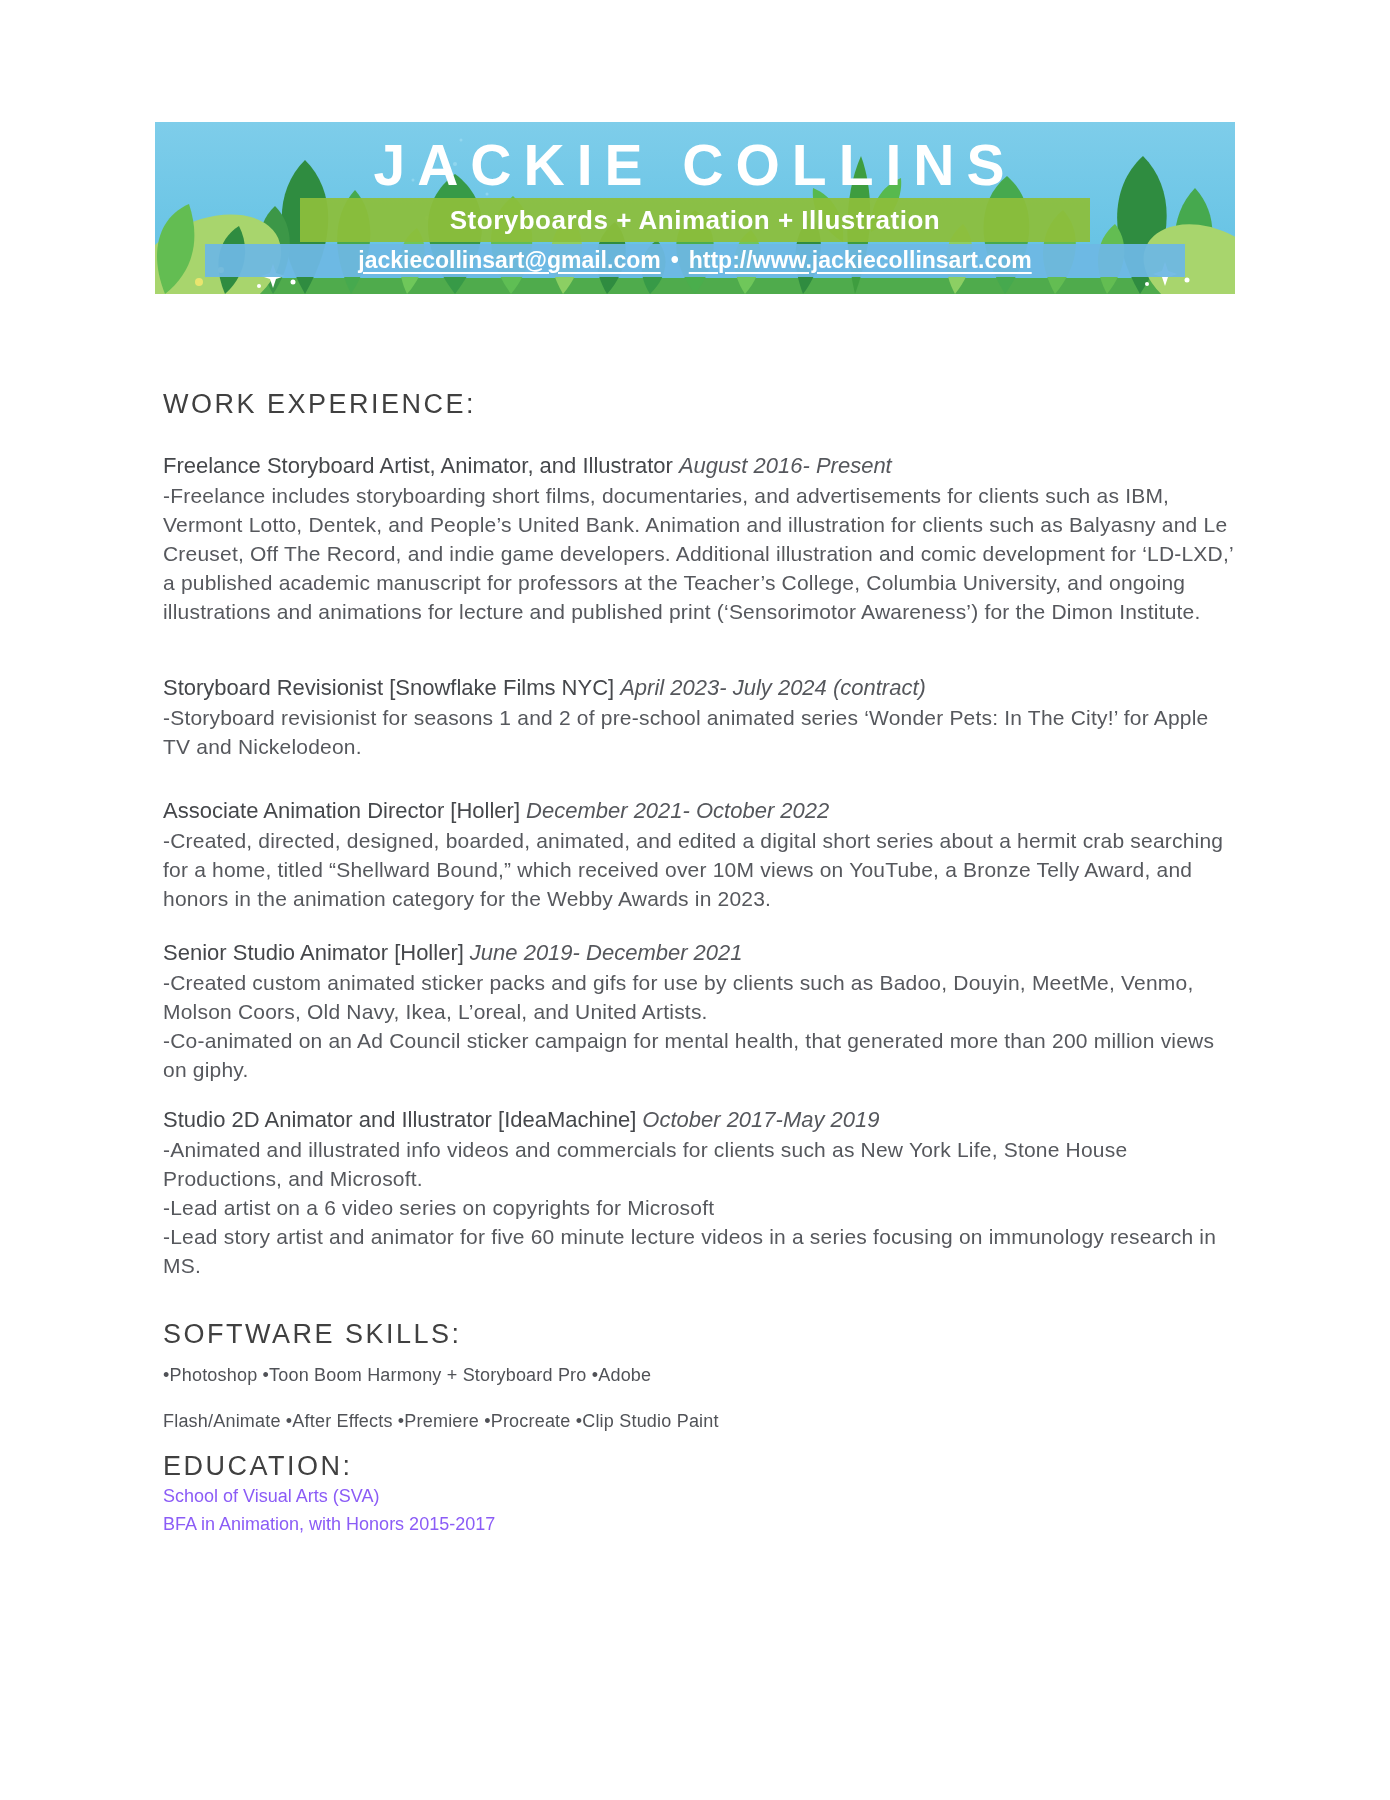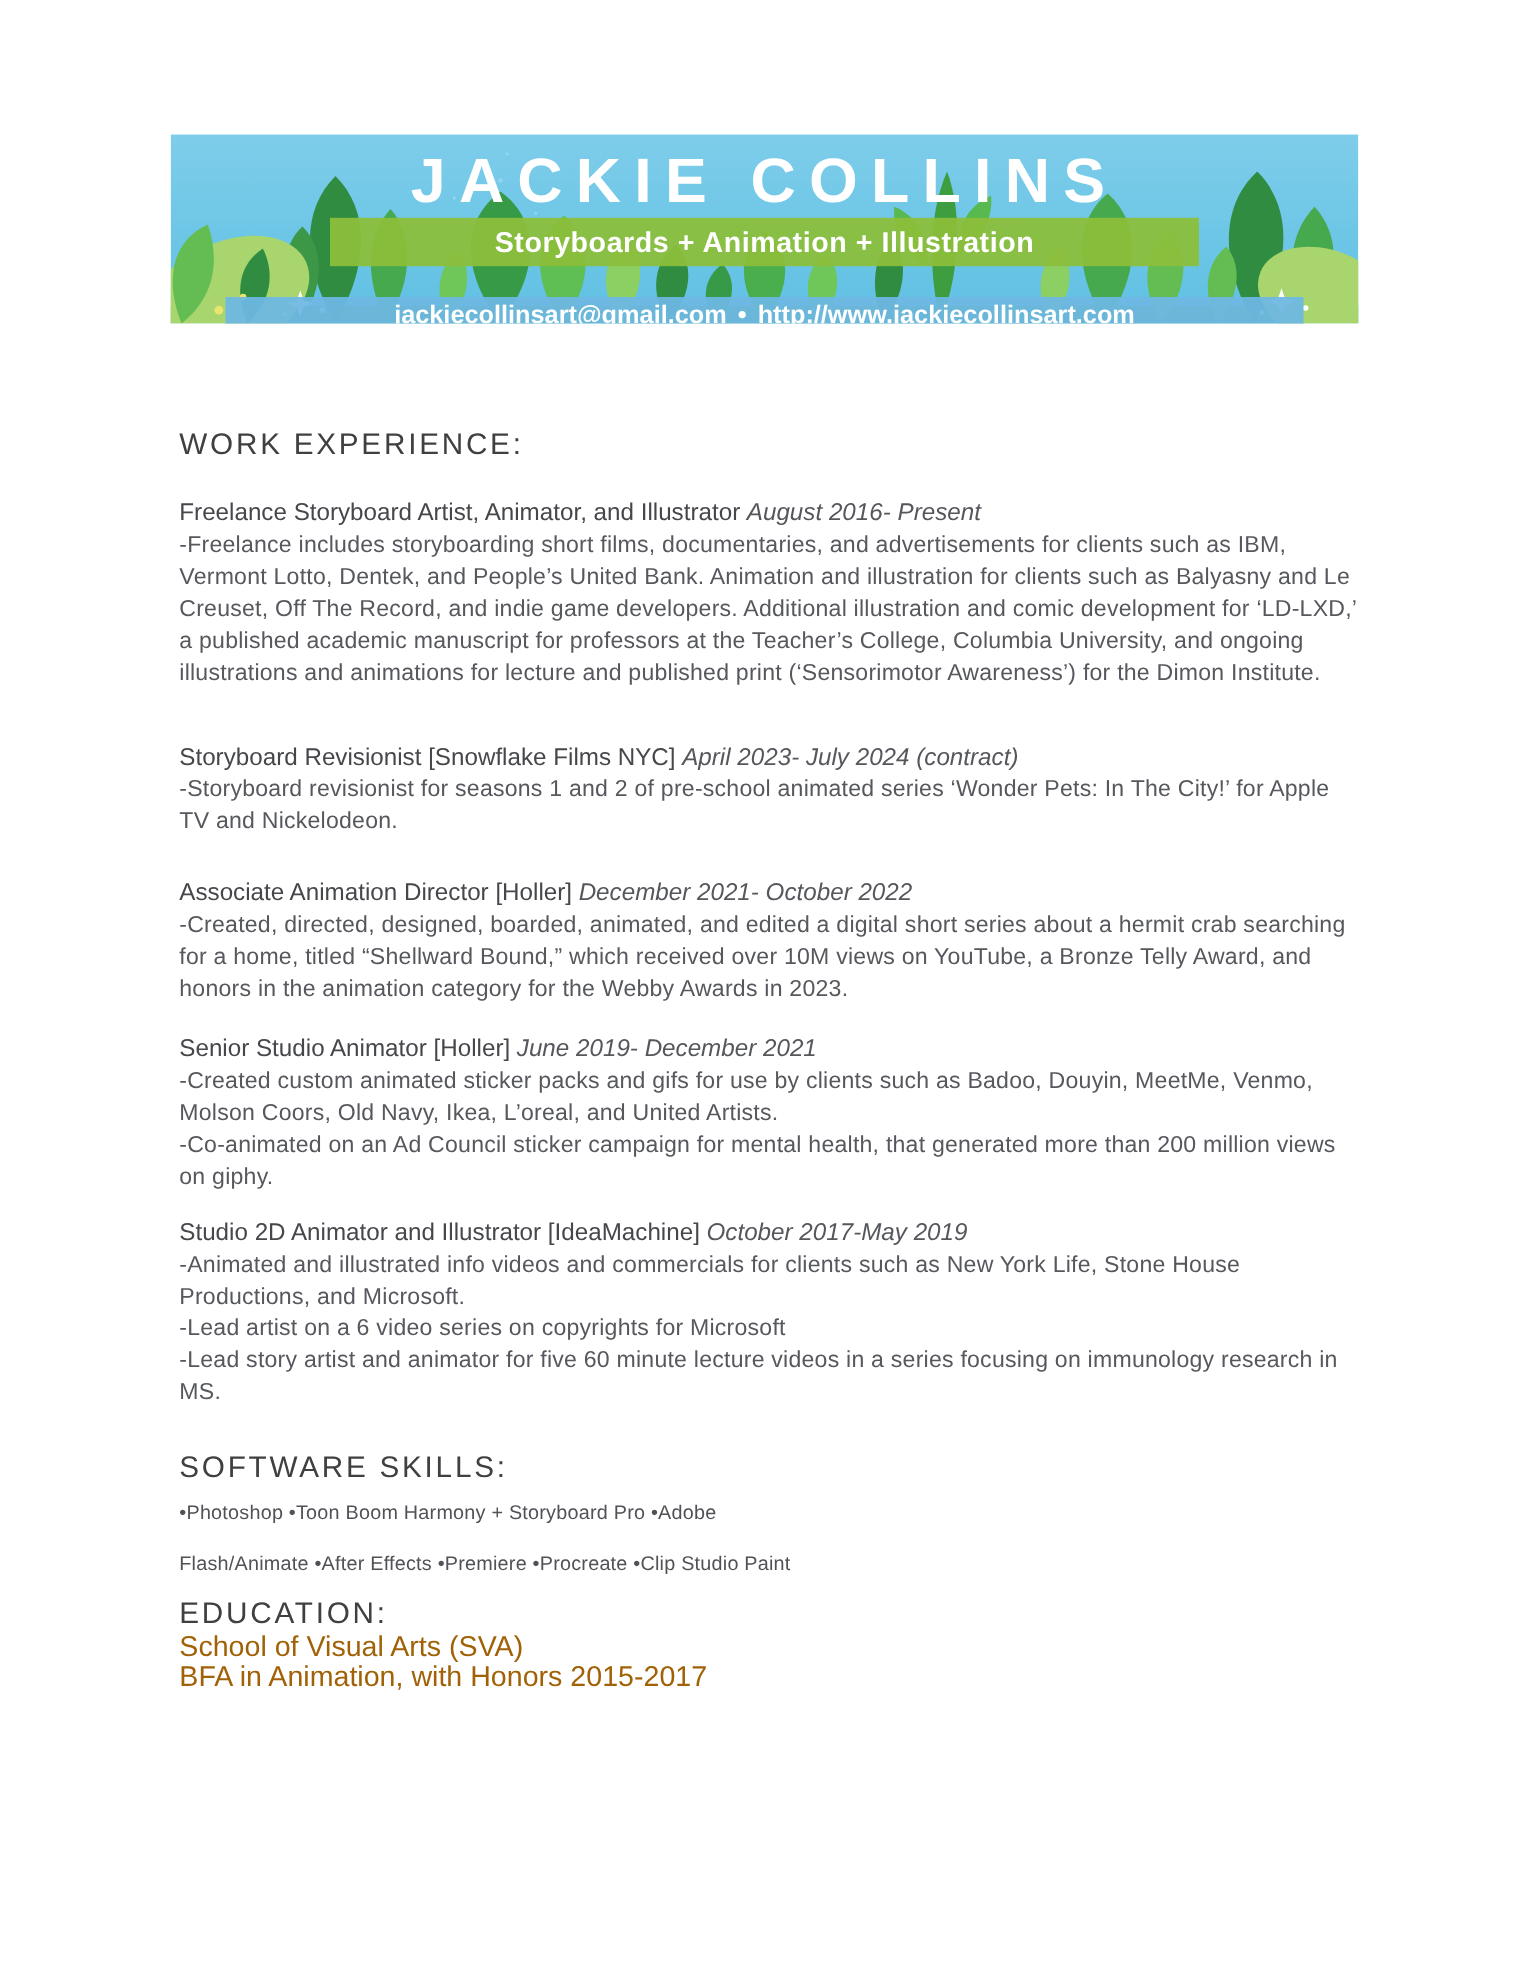--- a/index.html
+++ b/index.html
@@ -17,21 +17,21 @@
     position:absolute; top:10px; left:0; width:100%; text-align:center;
     font-size:57px; font-weight:700; letter-spacing:12px; color:#ffffff; white-space:nowrap;
   }
   .subtitle-bar {
     position:absolute; left:145px; top:76px; width:790px; height:44px;
     background:rgba(140,190,60,0.94);
     display:flex; align-items:center; justify-content:center;
     color:#ffffff; font-weight:700; font-size:26px; letter-spacing:0.5px;
   }
   .contact-bar {
-    position:absolute; left:50px; top:148px; width:980px; height:33px;
+    position:absolute; left:50px; top:122px; width:980px; height:33px;
     background:rgba(109,184,227,0.94);
     display:flex; align-items:center; justify-content:center; gap:10px;
     color:#ffffff; font-weight:700; font-size:23px;
   }
   .contact-link { text-decoration:underline; text-underline-offset:4px; text-decoration-thickness:2px; }
   .contact-sep { text-decoration:none; }
 
   
   .content { position:absolute; left:163px; top:388px; width:1075px; }
   .section-heading {
@@ -45,21 +45,21 @@
   .job.j5 { margin-top:20px; }
   .job-title-line { font-size:22px; line-height:31px; color:#484a4e; }
   .job-title { font-weight:400; color:#45474b; }
   .job-dates { font-style:italic; color:#55575c; margin-left:6px; }
   .job-bullet { font-size:21px; line-height:29px; color:#56585d; letter-spacing:0.2px; }
 
   .skills-block { margin-top:38px; }
   .skills-line { font-size:18px; line-height:42px; color:#505257; letter-spacing:0.2px; margin-top:4px; }
 
   .education-block { margin-top:8px; }
-  .education-line { font-size:26px; line-height:28px; color:#a16207; }
+  .education-line { font-size:18px; line-height:28px; color:#8b5cf6; }
 </style>
 </head>
 <body>
 
 <div class="page">
 
   <div class="banner">
     <svg class="bg" viewBox="0 0 1080 172" preserveAspectRatio="none">
       <defs>
         <linearGradient id="sky" x1="0" y1="0" x2="0" y2="1">

